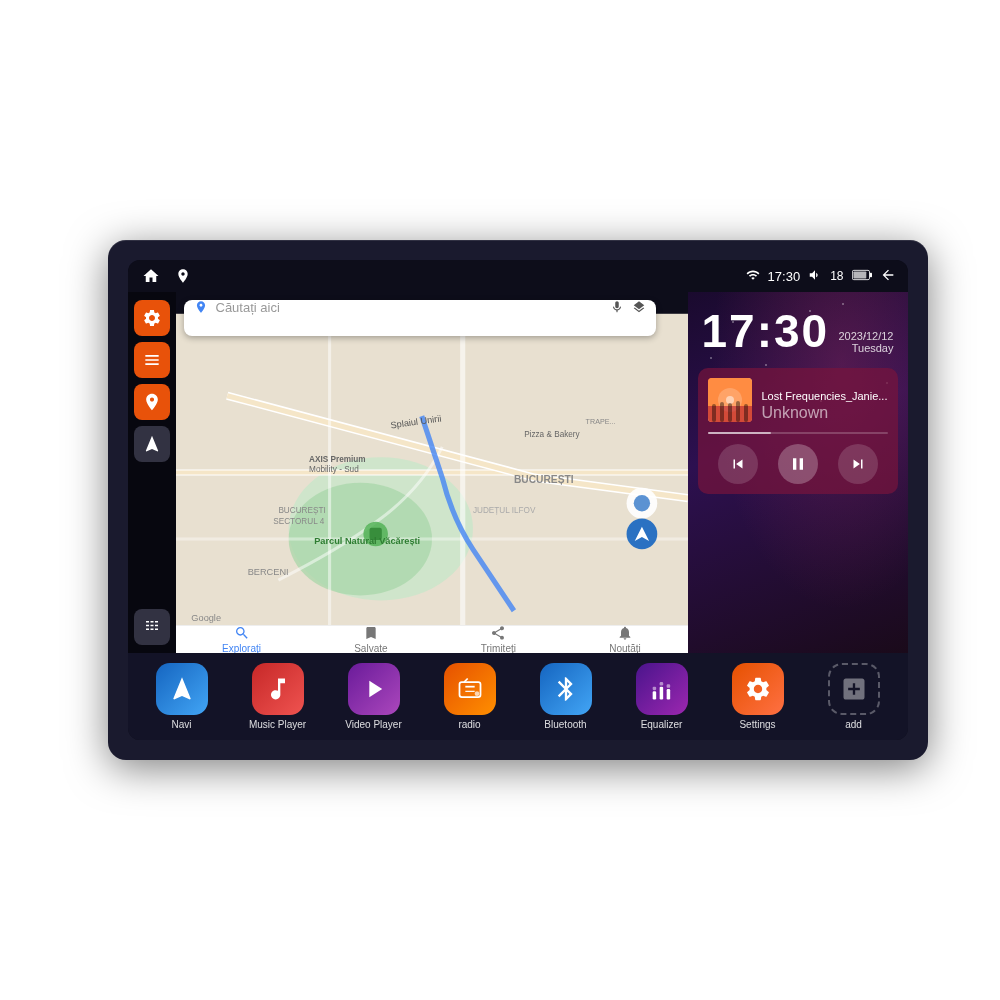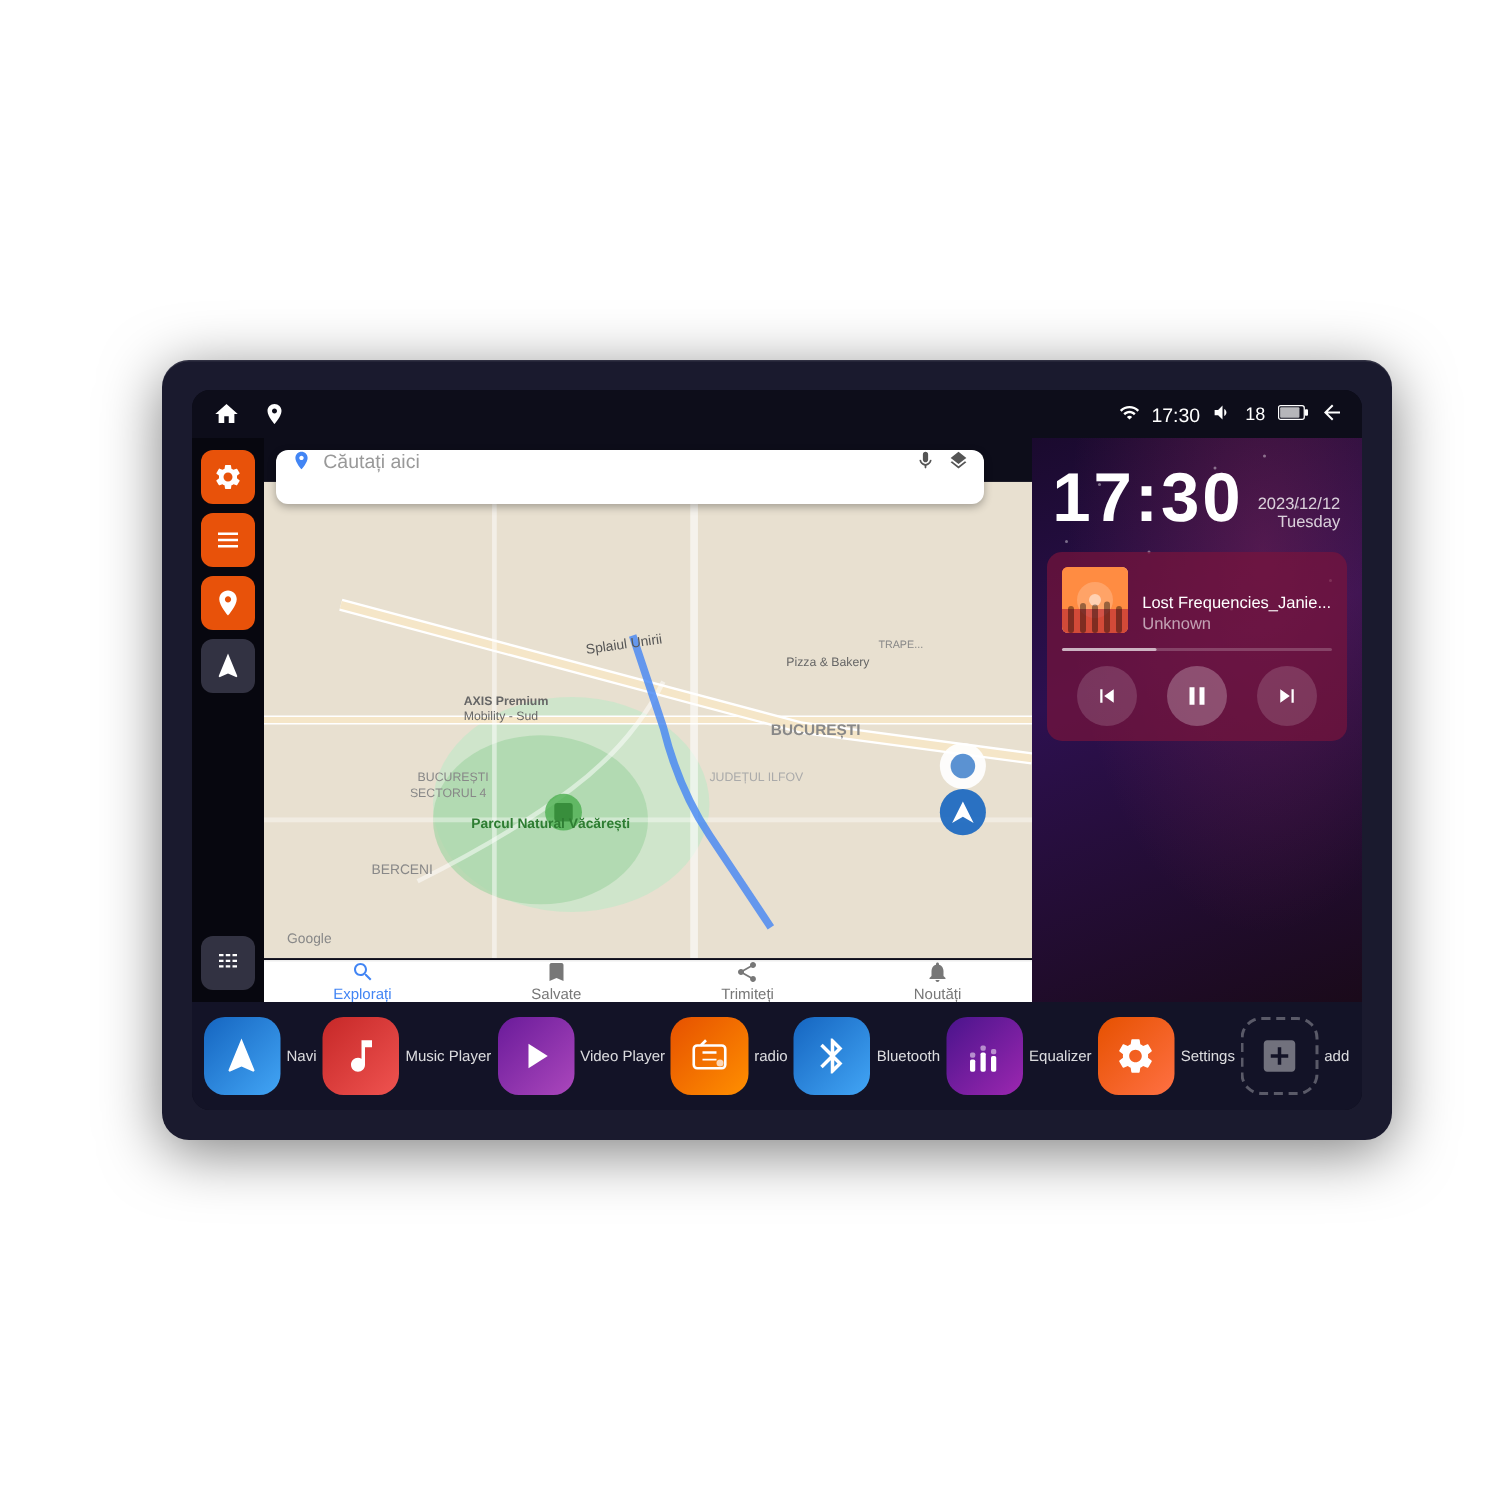--- a/index.html
+++ b/index.html
@@ -257,21 +257,21 @@
 
     .music-title {
       font-size: 11px;
       color: white;
       white-space: nowrap;
       overflow: hidden;
       text-overflow: ellipsis;
     }
 
     .music-artist {
-      font-size: 11px;
+      font-size: 16px;
       color: rgba(255,255,255,0.6);
       margin-top: 2px;
     }
 
     .music-progress {
       height: 2px;
       background: rgba(255,255,255,0.2);
       border-radius: 1px;
       margin-bottom: 10px;
     }
@@ -308,21 +308,21 @@
 
     .app-grid {
       display: flex;
       justify-content: space-around;
       align-items: flex-start;
       gap: 4px;
     }
 
     .app-item {
       display: flex;
-      flex-direction: row;
+      flex-direction: column;
       align-items: center;
       gap: 4px;
       cursor: pointer;
       min-width: 70px;
     }
 
     .app-icon {
       width: 52px;
       height: 52px;
       border-radius: 14px;

